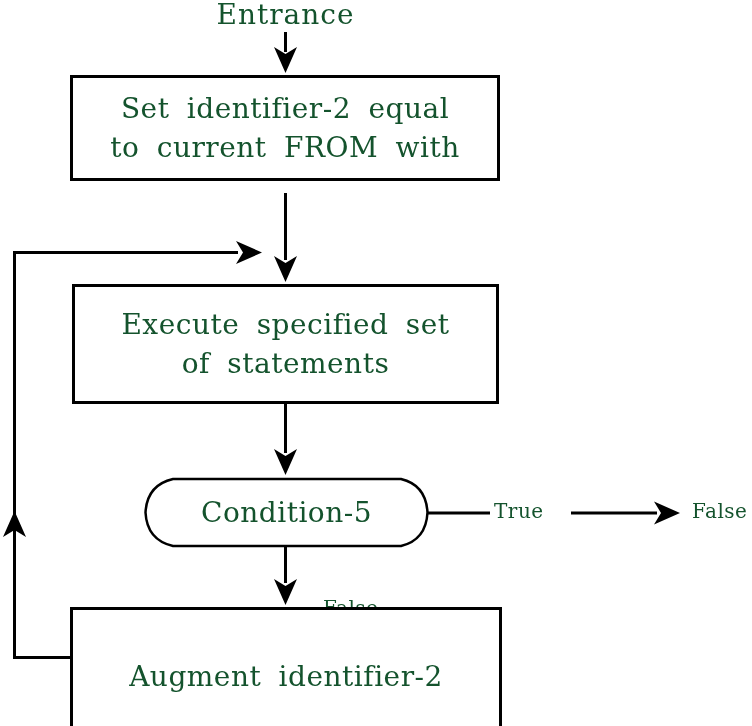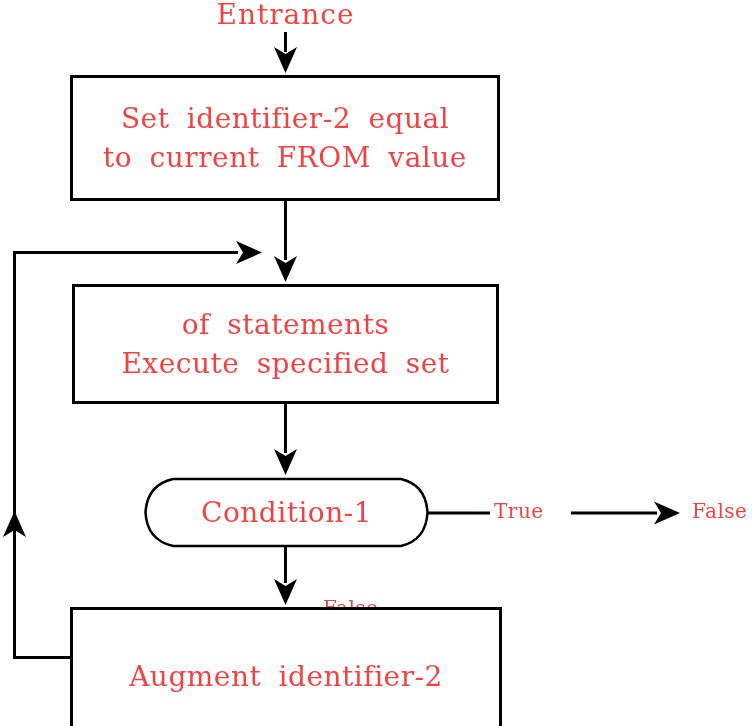--- a/index.html
+++ b/index.html
@@ -5,21 +5,21 @@
   html, body {
     margin: 0;
     padding: 0;
     background: #ffffff;
   }
   .canvas {
     position: relative;
     width: 752px;
     height: 726px;
     background: #ffffff;
-    color: #ef4444;
+    color: #14532d;
     font-family: "DejaVu Serif", "Liberation Serif", serif;
     overflow: hidden;
   }
   svg.connectors {
     position: absolute;
     left: 0;
     top: 0;
     width: 752px;
     height: 726px;
   }
@@ -98,31 +98,31 @@
     <line x1="285.5" y1="546" x2="285.5" y2="583" stroke="#000" stroke-width="3"></line>
     <polygon points="285.5,605 274,579 285.5,586 297,579" fill="#000"></polygon>
 
     <line x1="427.5" y1="513" x2="490" y2="513" stroke="#000" stroke-width="3"></line>
     <line x1="571" y1="513" x2="657" y2="513" stroke="#000" stroke-width="3"></line>
     <polygon points="680,513 654,501.5 661,513 654,524.5" fill="#000"></polygon>
   </svg>
 
   <div class="entrance-wrap">Entrance</div>
 
-  <div class="node" style="left:70px; top:75px; width:430px; height:126px;">
+  <div class="node" style="left:70px; top:75px; width:430px; height:106px;">
     <span>Set identifier-2 equal</span>
-    <span>to current FROM value</span>
+    <span>to current FROM with</span>
   </div>
 
   <div class="node" style="left:72px; top:284px; width:427px; height:120px;">
+    <span>Execute specified set</span>
     <span>of statements</span>
-    <span>Execute specified set</span>
   </div>
 
-  <div class="condition-label-wrap">Condition-1</div>
+  <div class="condition-label-wrap">Condition-5</div>
 
   <div class="flow-label" style="left:494px; top:501px;">True</div>
 
   <div class="flow-label" style="left:692px; top:501px;">False</div>
 
   <div class="flow-label" style="left:323px; top:598px;">False</div>
 
   <div class="node" style="left:70px; top:607px; width:432px; height:138px;">
     <span>Augment identifier-2</span>
   </div>

